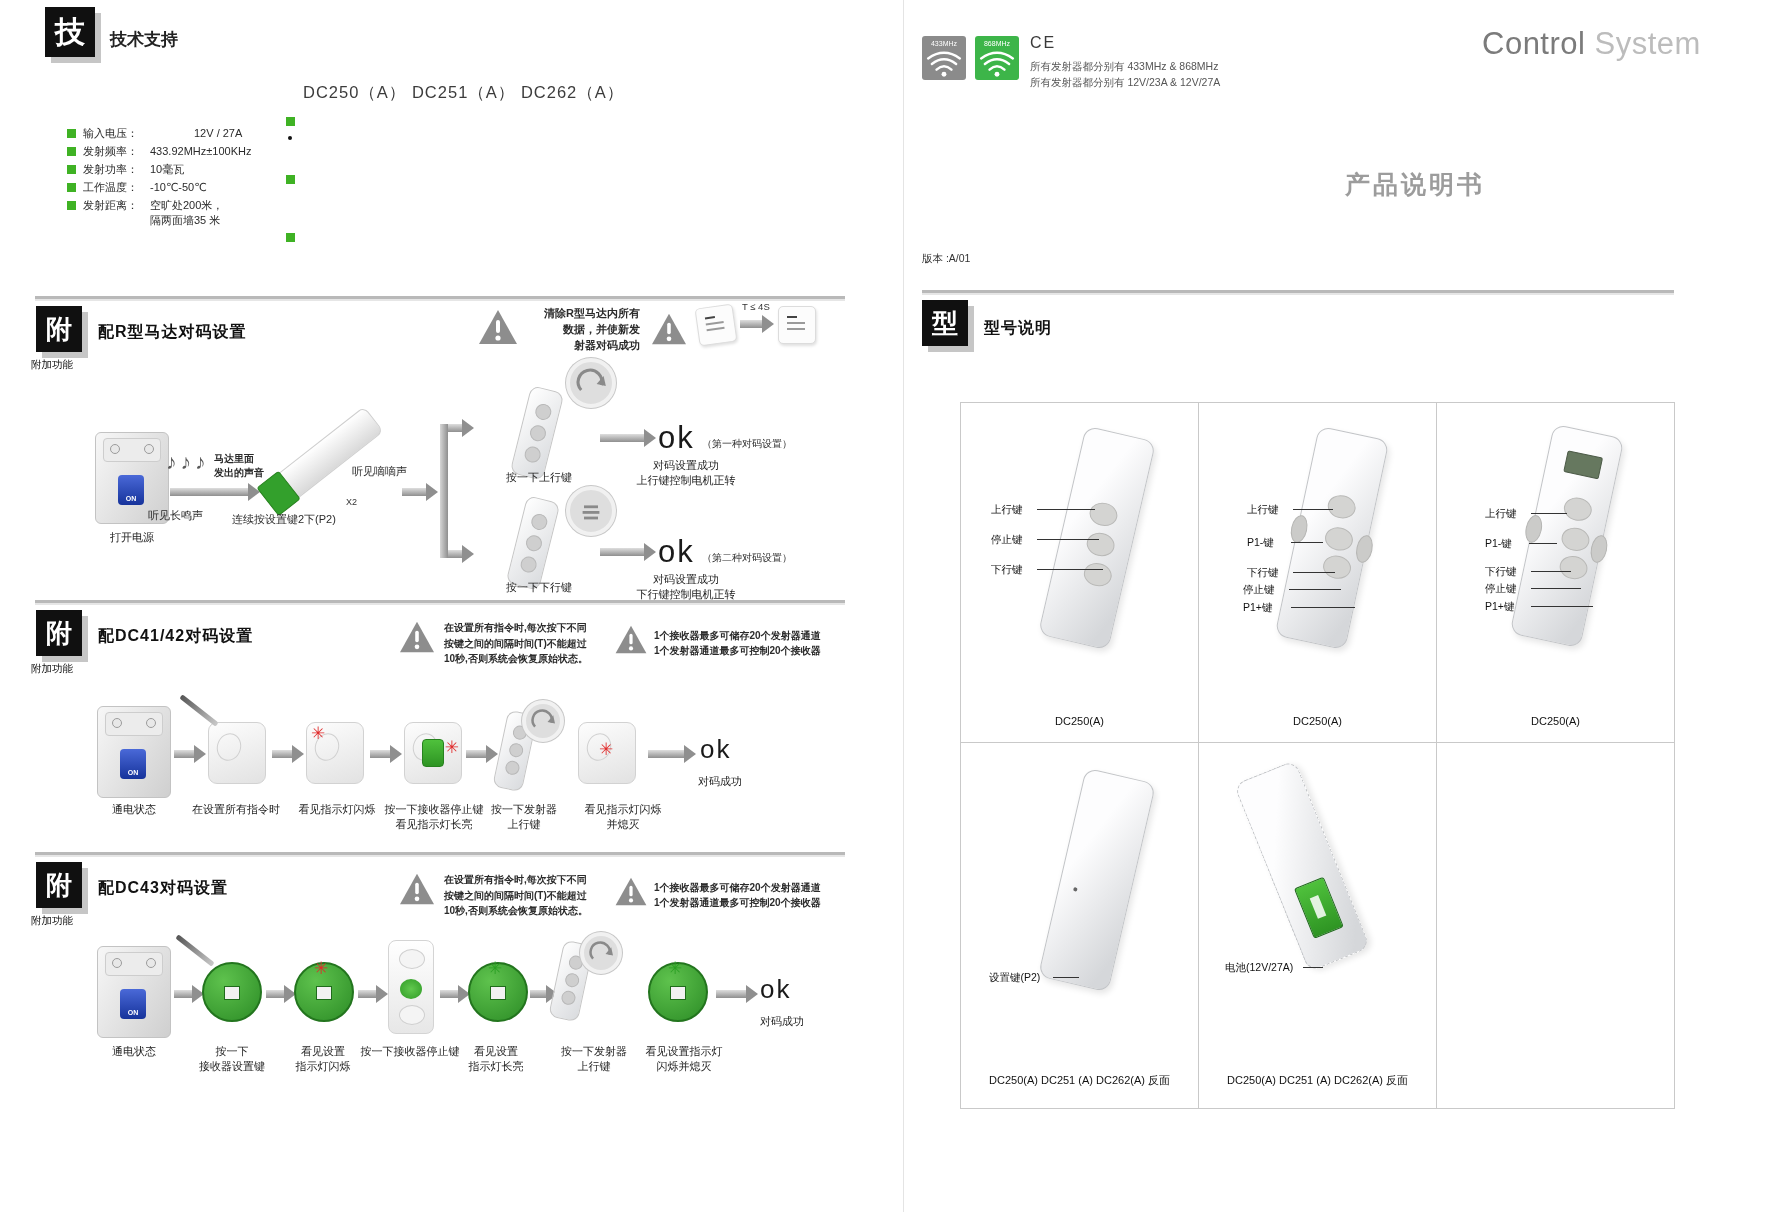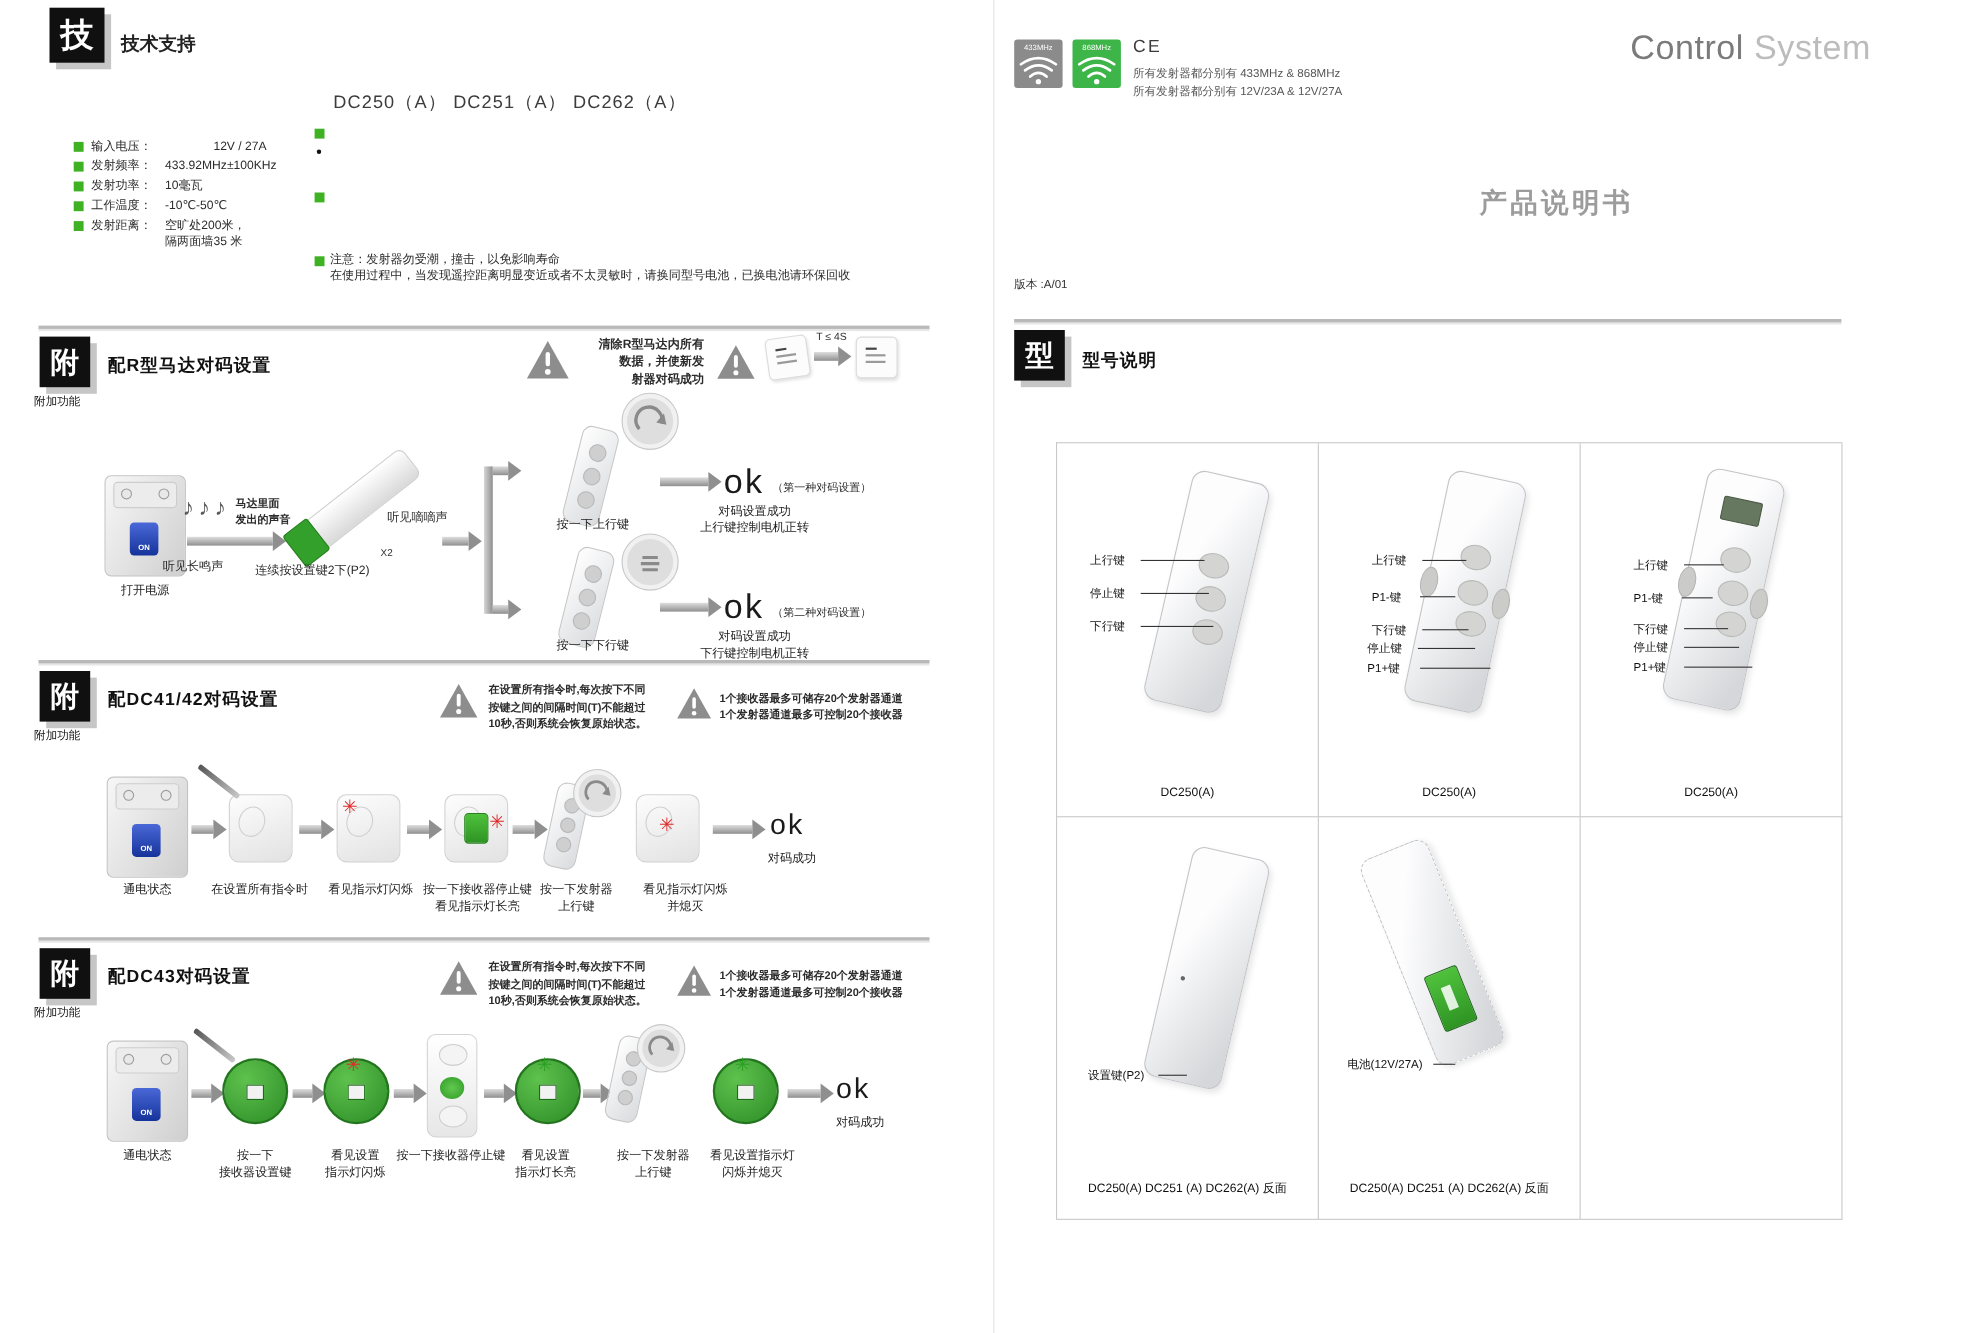--- a/index.html
+++ b/index.html
@@ -112,22 +112,20 @@
     <div class="t11" style="left:83px;top:198px;" data-bind="left.specs.items.4.label">发射距离：</div>
     <div class="t11" style="left:150px;top:198px;" data-bind="left.specs.items.4.value">空旷处200米，
 隔两面墙35 米</div>
   </div>
 
   <div class="ab" style="left:303px;top:82px;font-size:16.5px;color:#3c3c3c;letter-spacing:1px;" data-bind="left.models_heading">DC250（A）  DC251（A）  DC262（A）</div>
   <div class="gsq" style="left:286px;top:117px;"></div>
   <div class="dot" style="left:288px;top:136px;"></div>
   <div class="gsq" style="left:286px;top:175px;"></div>
   <div class="gsq" style="left:286px;top:233px;"></div>
-  <div class="t11" style="left:300px;top:229px;width:515px;" data-bind="left.bullets.2.text">注意：发射器勿受潮，撞击，以免影响寿命
-在使用过程中，当发现遥控距离明显变近或者不太灵敏时，请换同型号电池，已换电池请环保回收</div>
 
   <div class="rule" style="left:35px;top:296px;width:810px;"></div>
   <div class="badge sec" style="left:36px;top:306px;" data-bind="left.section1.badge">附</div>
   <div class="badge-sub" style="left:31px;top:358px;" data-bind="left.section1.badge_sub">附加功能</div>
   <div class="sec-title" style="left:98px;top:322px;" data-bind="left.section1.title">配R型马达对码设置</div>
 
   <svg class="wtri" style="left:477px;top:308px;" width="42" height="38" viewBox="0 0 42 38">
       <path d="M21 2 L40 36 L2 36 Z" fill="#8d8d8d"></path>
       <rect x="19" y="12" width="4" height="13" rx="2" fill="#fff"></rect>
       <circle cx="21" cy="30" r="2.6" fill="#fff"></circle>

